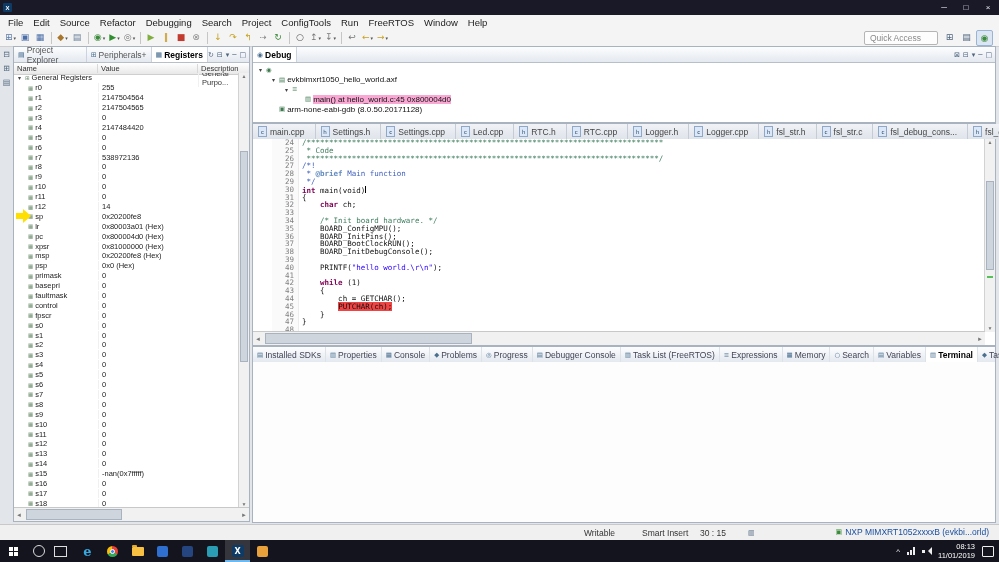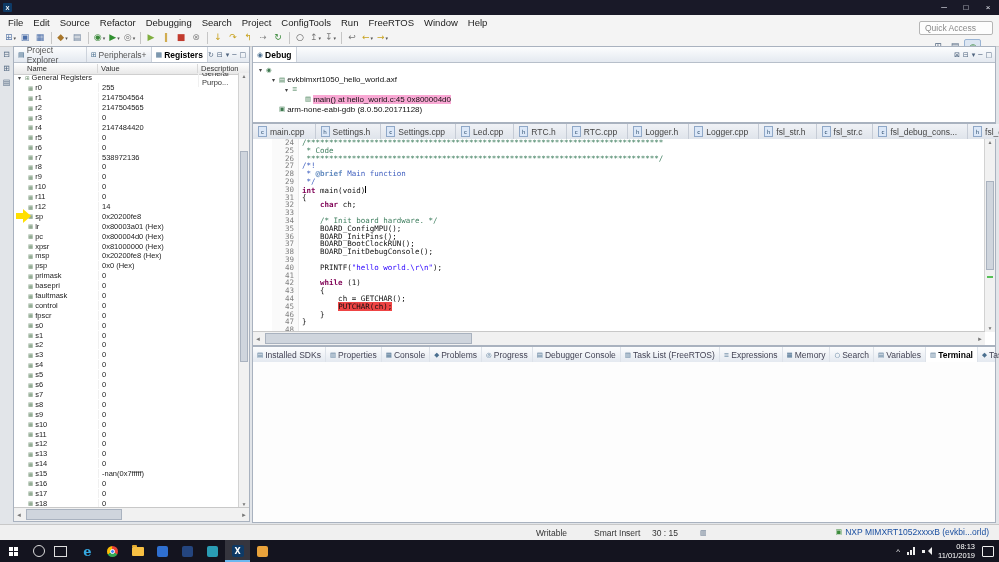--- a/index.html
+++ b/index.html
@@ -21,21 +21,21 @@
   .menu-item{padding:0 5px;}
 
   
   .toolbar{position:absolute;top:29px;left:0;right:0;height:17px;background:#f4f4f4;border-bottom:1px solid #cfcfcf;
            display:flex;align-items:center;padding:0 3px;}
   .tb-icons{display:flex;align-items:center;}
   .tb-item{height:15px;min-width:13px;display:flex;align-items:center;justify-content:center;margin:0 1px;}
   .tb-item .g{font-size:9px;line-height:15px;}
   .tb-item .caret-g{font-size:5px;color:#555;margin-left:1px;}
   .tb-item.sep{min-width:1px;width:1px;height:12px;background:#c6c6c6;margin:0 3px;}
-  .tb-right{margin-left:auto;display:flex;align-items:center;gap:4px;padding-right:3px;flex-direction:column;}
+  .tb-right{margin-left:auto;display:flex;align-items:center;gap:4px;padding-right:3px;}
   .quick-access{border:1px solid #b5b5b5;background:#fdfdfd;color:#8a8a8a;font-size:8.5px;
                 padding:0 16px 0 5px;height:12px;line-height:12px;border-radius:2px;}
   .persp{height:14px;min-width:15px;display:flex;align-items:center;justify-content:center;font-size:9px;}
   .persp.active-persp{background:#dce6f2;border:1px solid #9ab4d4;border-radius:2px;}
 
   
   .leftrail{position:absolute;left:0;top:46px;width:13px;height:476px;display:flex;flex-direction:column;
             align-items:center;padding-top:4px;gap:5px;font-size:8px;color:#50657f;}
 
   
@@ -45,21 +45,21 @@
   .vtab{display:flex;align-items:center;gap:2px;padding:0 4px;height:100%;border-right:1px solid #cdd3dc;color:#555;}
   .vtab .g{font-size:7px;color:#4a6f8f;}
   .vtab.active{background:#fff;color:#000;font-weight:bold;}
   .vh-icons{margin-left:auto;display:flex;gap:3px;padding-right:3px;}
   .vh-ico{font-size:7px;color:#50657f;}
 
   
   .registers{left:13px;top:46px;width:237px;height:476px;}
   .reg-colhead{display:flex;height:11px;background:linear-gradient(#ffffff,#e8e8e8);border-bottom:1px solid #cfcfcf;
                font-size:7.5px;color:#333;align-items:center;}
-  .col-name{width:84px;border-right:1px solid #d8d8d8;padding-left:13px;box-sizing:border-box;}
+  .col-name{width:84px;border-right:1px solid #d8d8d8;padding-left:3px;box-sizing:border-box;}
   .col-value{width:100px;border-right:1px solid #d8d8d8;padding-left:3px;box-sizing:border-box;}
   .col-desc{flex:1;padding-left:3px;}
   .reg-rows{position:absolute;top:26px;left:0;right:10px;bottom:13px;overflow:hidden;font-size:7.5px;color:#222;}
   .rrow,.rgroup{display:flex;height:9.9px;align-items:center;position:relative;}
   .rcell-n{width:84px;padding-left:14px;display:flex;gap:2px;align-items:center;box-sizing:border-box;overflow:hidden;}
   .rgroup .rcell-n{padding-left:2px;}
   .rcell-v{width:100px;padding-left:3px;box-sizing:border-box;border-left:1px solid #f0f0f0;}
   .rcell-d{flex:1;padding-left:3px;border-left:1px solid #f0f0f0;color:#333;}
   .ricon{font-size:5.5px;color:#6f9070;}
   .dexp{width:7px;font-size:6px;color:#444;text-align:center;}
@@ -114,21 +114,21 @@
   .btabs{height:15px;display:flex;align-items:stretch;background:linear-gradient(#fcfdfe,#e4e9f0);
          border-bottom:1px solid #b7bfca;font-size:8.5px;color:#445;}
   .btab{display:flex;align-items:center;gap:2px;padding:0 4px;border-right:1px solid #dde2e9;white-space:nowrap;}
   .btab-g{font-size:6.5px;color:#4a6f8f;}
   .btab.active{background:#fff;font-weight:bold;color:#000;}
   .bcontent{position:absolute;top:15px;left:0;right:0;bottom:0;background:#fdfdfd;}
 
   
   .statusbar{position:absolute;left:0;right:0;top:524px;height:16px;background:#f0f0f0;border-top:1px solid #c8c8c8;
              font-size:8.5px;color:#333;}
-  .st-item{position:absolute;top:3px;}
+  .st-item{position:absolute;top:3px;margin-left:48px;}
   .st-target{position:absolute;right:10px;top:2px;display:flex;align-items:center;gap:3px;color:#1a4fa0;}
   .st-chip{font-size:7px;color:#3a8a3a;}
 
   
   .taskbar{position:absolute;left:0;right:0;top:540px;height:22px;background:#14141f;display:flex;align-items:center;color:#fff;}
   .tstart{width:26px;height:100%;display:flex;align-items:center;justify-content:center;}
   .winlogo{width:9px;height:9px;display:grid;grid-template-columns:1fr 1fr;grid-template-rows:1fr 1fr;gap:1px;}
   .winlogo i{background:#fff;}
   .tsearch{width:152px;height:18px;background:#fff;border:1px solid #7a7a7a;display:flex;align-items:center;gap:4px;padding:0 5px;}
   .tsearch input{border:none;outline:none;font-size:8.5px;width:100%;color:#555;font-family:"Liberation Sans",sans-serif;background:transparent;}

